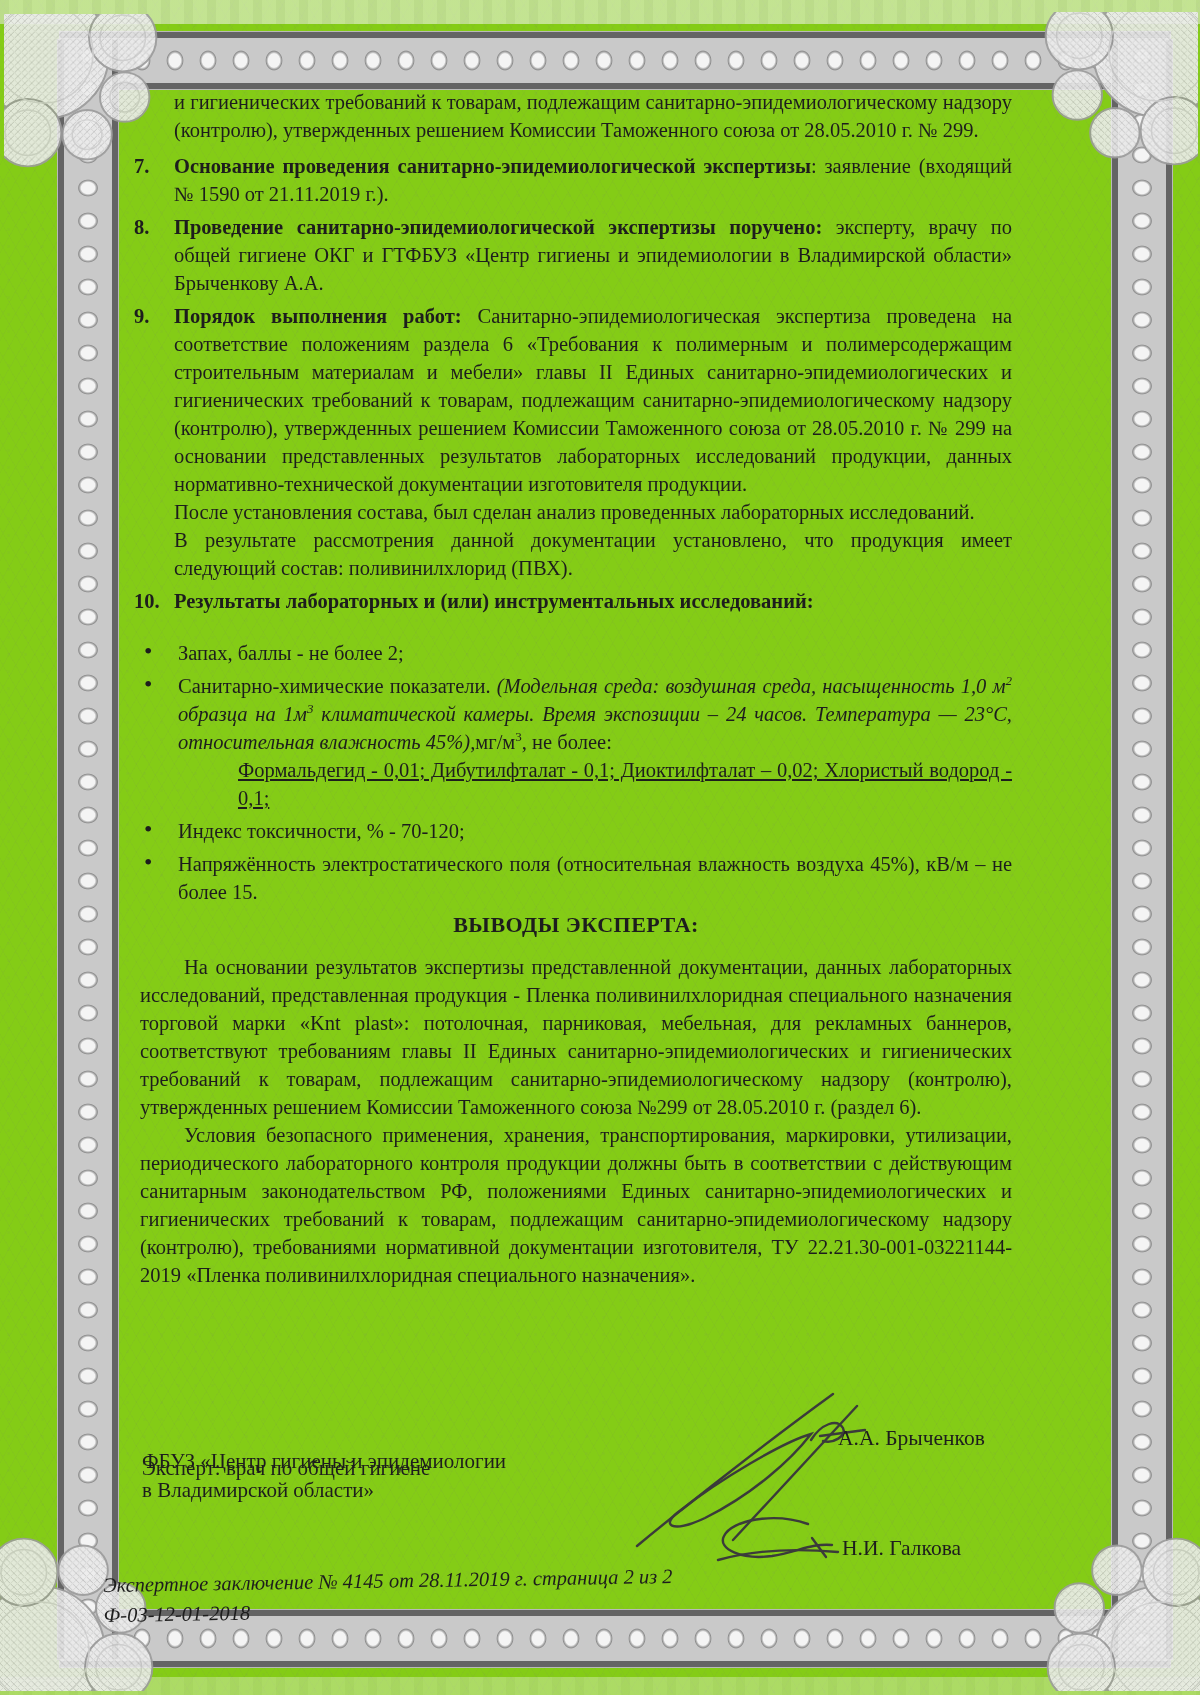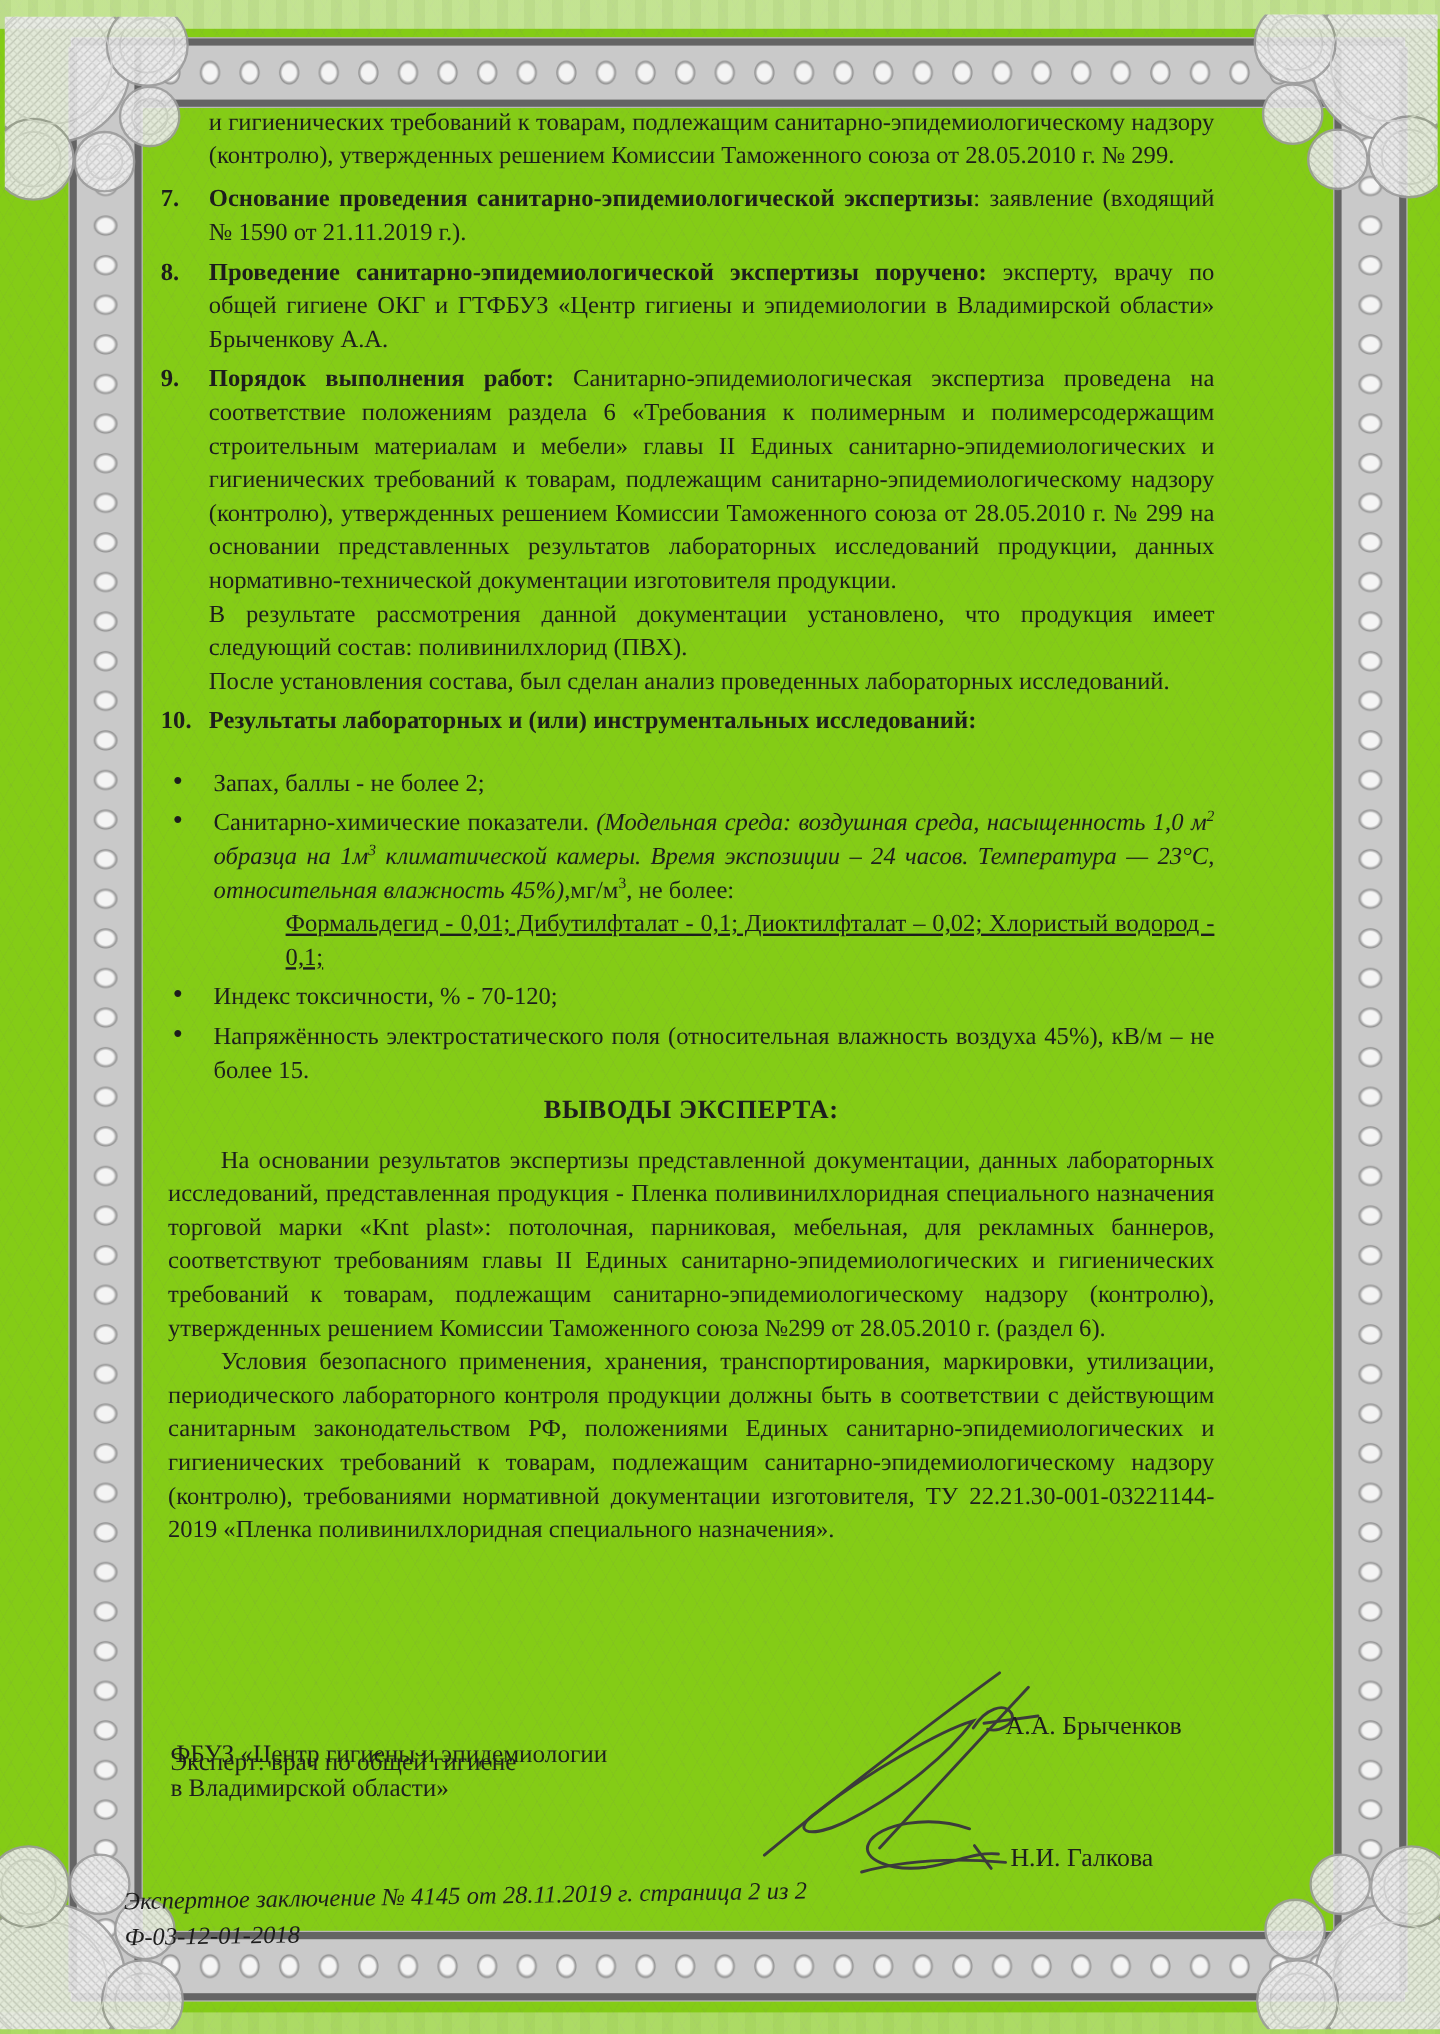--- a/index.html
+++ b/index.html
@@ -163,22 +163,22 @@
     </div>
 
     <div class="item">
       <span class="num">8.</span>
       <b>Проведение санитарно-эпидемиологической экспертизы поручено:</b><span> </span><span>эксперту, врачу по общей гигиене ОКГ и ГТФБУЗ «Центр гигиены и эпидемиологии в Владимирской области» Брыченкову А.А.</span>
     </div>
 
     <div class="item">
       <span class="num">9.</span>
       <b>Порядок выполнения работ:</b><span> </span><span>Санитарно-эпидемиологическая экспертиза проведена на соответствие положениям раздела 6 «Требования к полимерным и полимерсодержащим строительным материалам и мебели» главы II Единых санитарно-эпидемиологических и гигиенических требований к товарам, подлежащим санитарно-эпидемиологическому надзору (контролю), утвержденных решением Комиссии Таможенного союза от 28.05.2010 г. № 299 на основании представленных результатов лабораторных исследований продукции, данных нормативно-технической документации изготовителя продукции.</span>
+      <div class="sub-para">После установления состава, был сделан анализ проведенных лабораторных исследований.</div>
       <div class="sub-para">В результате рассмотрения данной документации установлено, что продукция имеет следующий состав: поливинилхлорид (ПВХ).</div>
-      <div class="sub-para">После установления состава, был сделан анализ проведенных лабораторных исследований.</div>
     </div>
 
     <div class="item h10">
       <span class="num">10.</span>
       <b>Результаты лабораторных и (или) инструментальных исследований:</b>
     </div>
 
     <div class="bullet">
       <span class="mark">•</span>
       <span>Запах, баллы - не более 2;</span>

